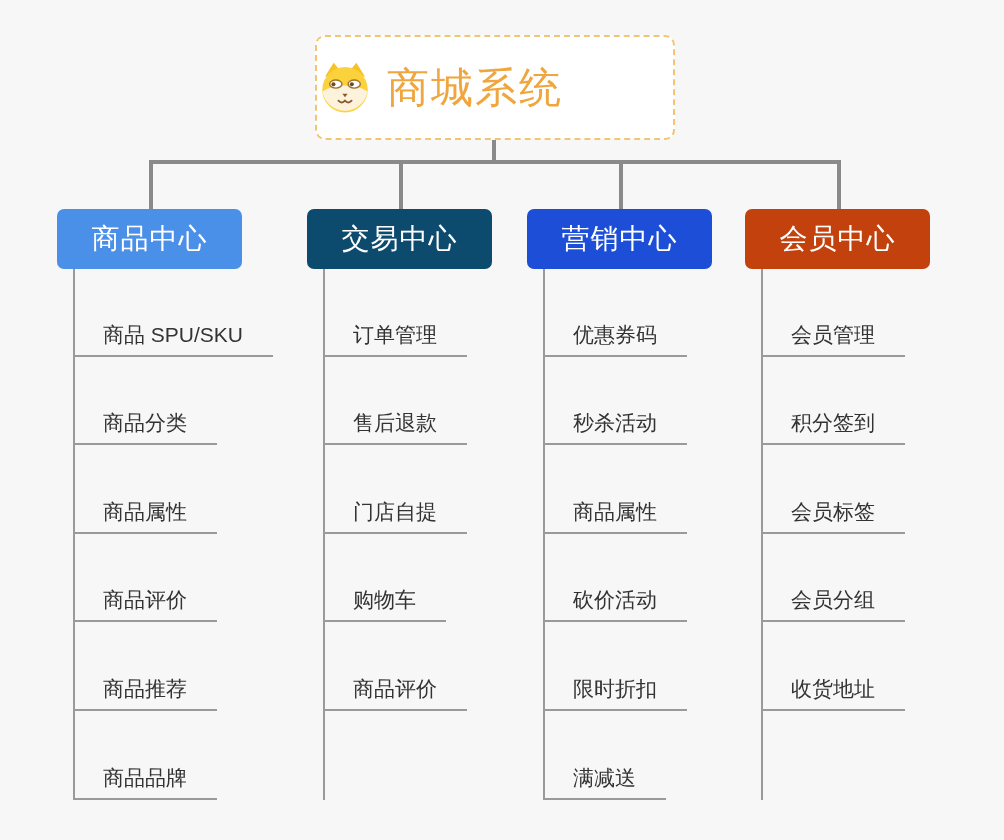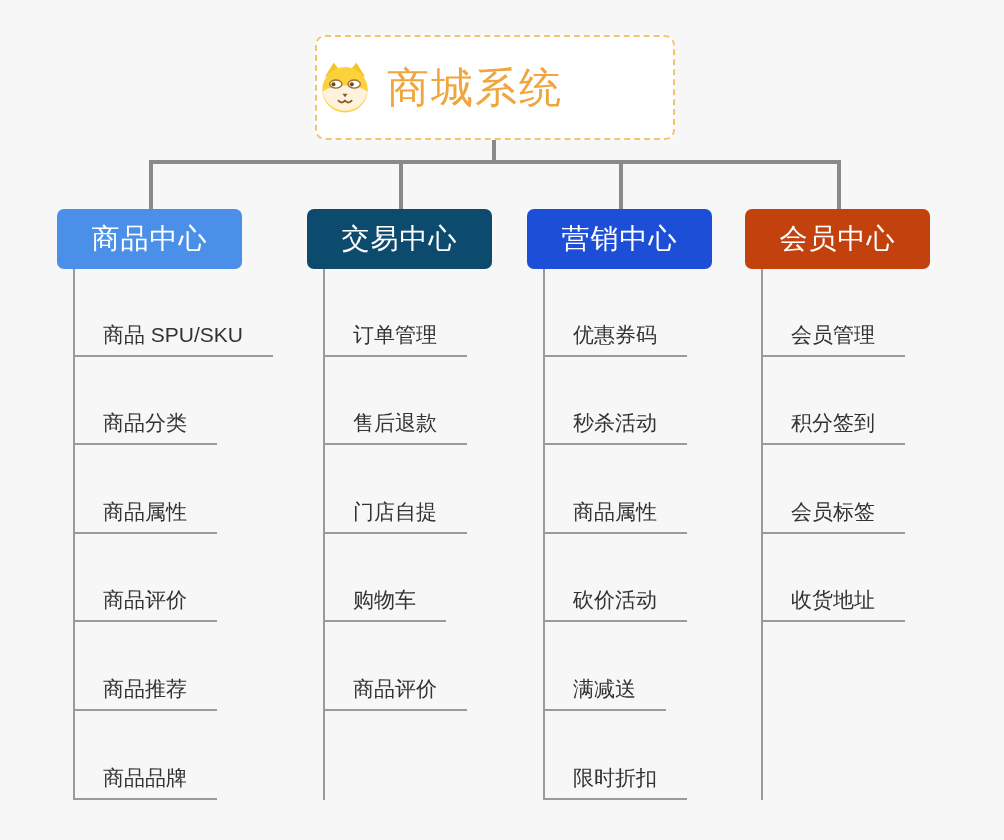--- a/index.html
+++ b/index.html
@@ -144,40 +144,43 @@
           <div class="row">
             <span class="leaf">秒杀活动</span>
           </div>
           <div class="row">
             <span class="leaf">商品属性</span>
           </div>
           <div class="row">
             <span class="leaf">砍价活动</span>
           </div>
           <div class="row">
-            <span class="leaf">满减送</span>
+            <span class="leaf">限时折扣</span>
           </div>
           <div class="row">
-            <span class="leaf">限时折扣</span>
+            <span class="leaf">满减送</span>
           </div>
         </div>
       </div>
       <div class="branch" style="left: 745px;">
         <div class="bbox" style="background: #c2410c;">会员中心</div>
         <div class="vline"></div>
         <div class="items">
           <div class="row">
             <span class="leaf">会员管理</span>
           </div>
           <div class="row">
             <span class="leaf">积分签到</span>
           </div>
           <div class="row">
             <span class="leaf">会员标签</span>
           </div>
           <div class="row">
+            <span class="leaf">会员分组</span>
+          </div>
+          <div class="row">
             <span class="leaf">收货地址</span>
           </div>
         </div>
       </div>
     </div>
 
 </div>
 
 </body></html>

